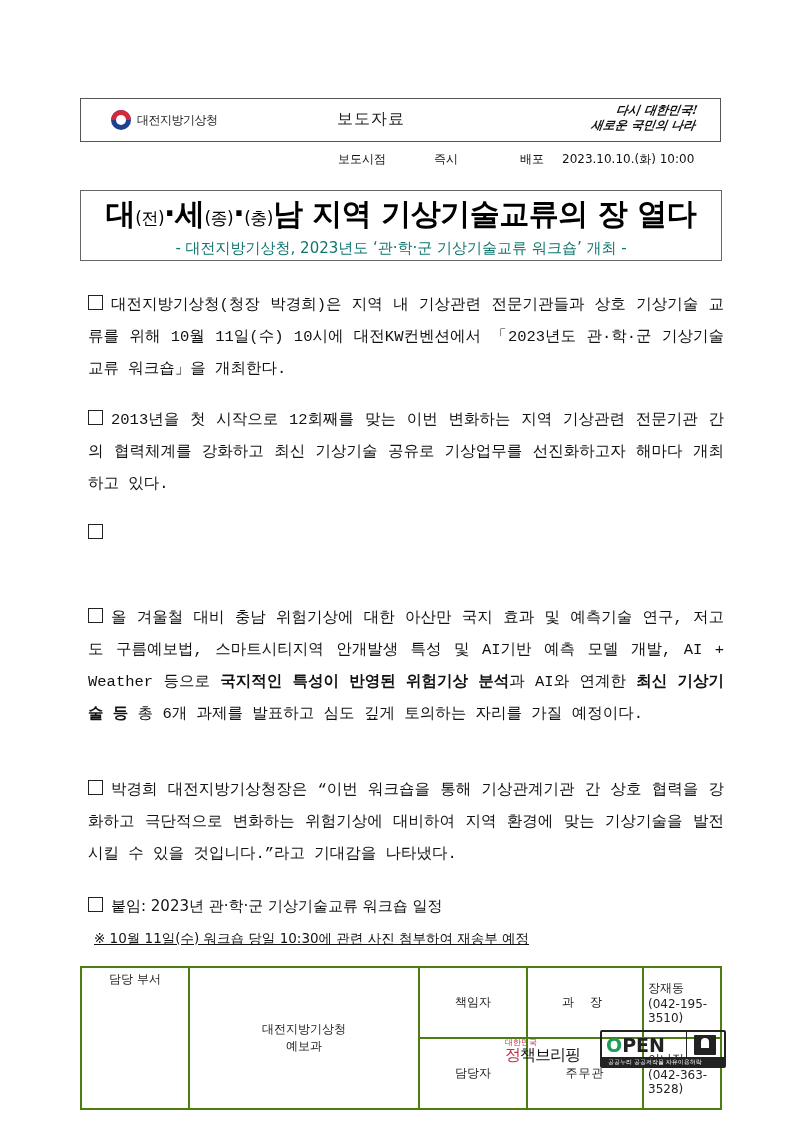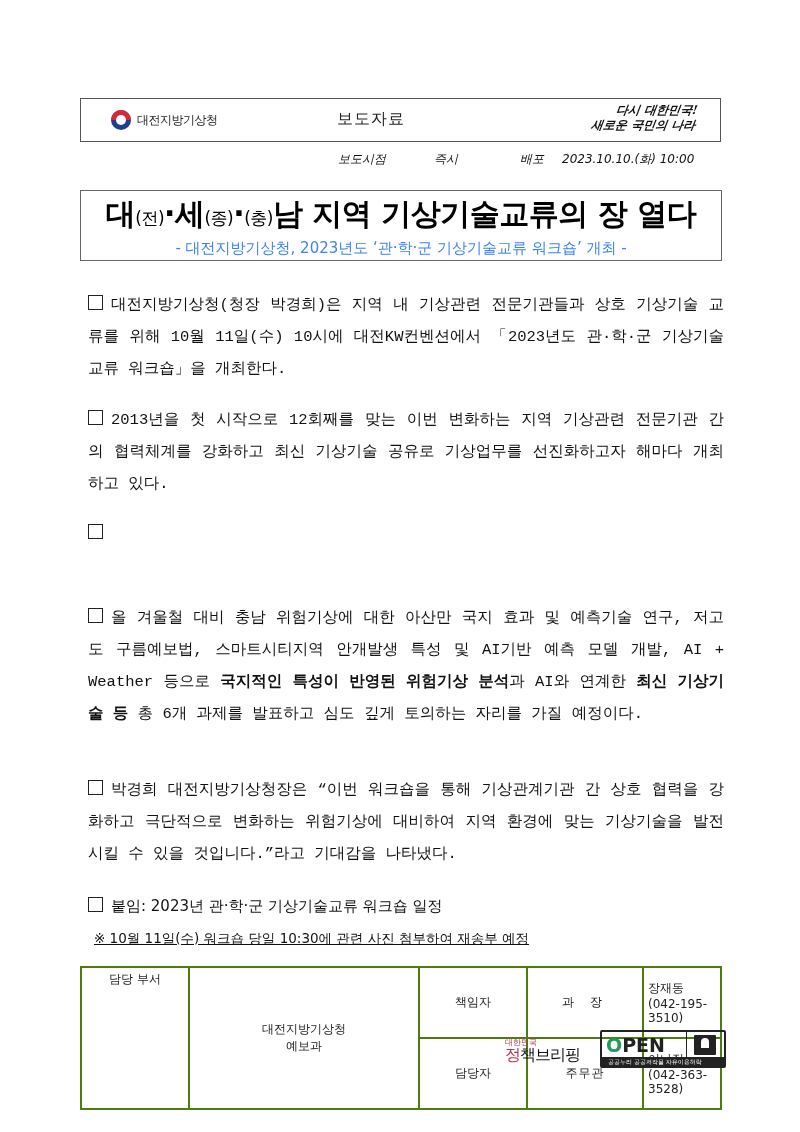--- a/index.html
+++ b/index.html
@@ -13,32 +13,32 @@
             background: #1f3f8f; }
   .taeguk::before { content: ""; position: absolute; left: 0; top: 0; width: 20px; height: 10px; background: #d7283b; }
   .taeguk::after { content: ""; position: absolute; left: 5px; top: 5px; width: 10px; height: 10px; border-radius: 50%; background: #fff; }
   .agency-name { font-family: "DejaVu Sans", sans-serif; font-size: 12px; color: #222; letter-spacing: -0.5px; }
   .header-title { position: absolute; left: 256px; top: 10px; font-family: "DejaVu Sans", sans-serif;
                   font-size: 16px; letter-spacing: 1px; color: #222; }
   .slogan { position: absolute; right: 24px; top: 4px; font-family: "DejaVu Serif", serif; font-style: italic;
             font-size: 12px; line-height: 15px; text-align: right; color: #111; transform: skewX(-8deg); font-weight: bold; }
 
   .release-row { position: absolute; top: 151px; left: 338px; font-family: "DejaVu Sans", sans-serif; font-size: 12px;
-                 color: #111; display: flex; font-style: italic; }
+                 color: #111; display: flex; }
   .release-row span { display: inline-block; }
   .r-label1 { width: 96px; }
   .r-val1 { width: 86px; }
   .r-label2 { width: 42px; }
 
   .title-box { position: absolute; left: 80px; top: 190px; width: 642px; height: 71px;
                border: 1px solid #666; box-sizing: border-box; text-align: center; }
   .main-title { margin-top: 6px; font-family: "DejaVu Sans", sans-serif; font-weight: bold; font-size: 30px;
                 letter-spacing: -0.5px; line-height: 34px; color: #000; }
   .main-title .small { font-size: 17px; font-weight: normal; }
-  .sub-title { font-family: "DejaVu Sans", sans-serif; font-size: 15px; line-height: 22px; color: #3b82f6; margin-top: 2px; }
+  .sub-title { font-family: "DejaVu Sans", sans-serif; font-size: 15px; line-height: 22px; color: #0f766e; margin-top: 2px; }
 
   .para { position: absolute; left: 88px; width: 636px; font-size: 15.5px; line-height: 32px; letter-spacing: 0px; }
   .para .box { display: inline-block; width: 13px; height: 13px; border: 1px solid #222; margin-right: 8px; vertical-align: -1px; }
   .para .body { text-align: justify; text-align-last: left; font-family: Liberation Mono, monospace; }
   .para b { font-weight: bold; }
 
   .attach { position: absolute; left: 88px; top: 897px; font-family: "DejaVu Sans", sans-serif; font-size: 15px; }
   .attach .box { display: inline-block; width: 13px; height: 13px; border: 1px solid #222; margin-right: 8px; vertical-align: -1px; }
   .note { position: absolute; left: 94px; top: 930px; font-family: "DejaVu Sans", sans-serif; font-size: 13.5px;
           text-decoration: underline; color: #111; }

